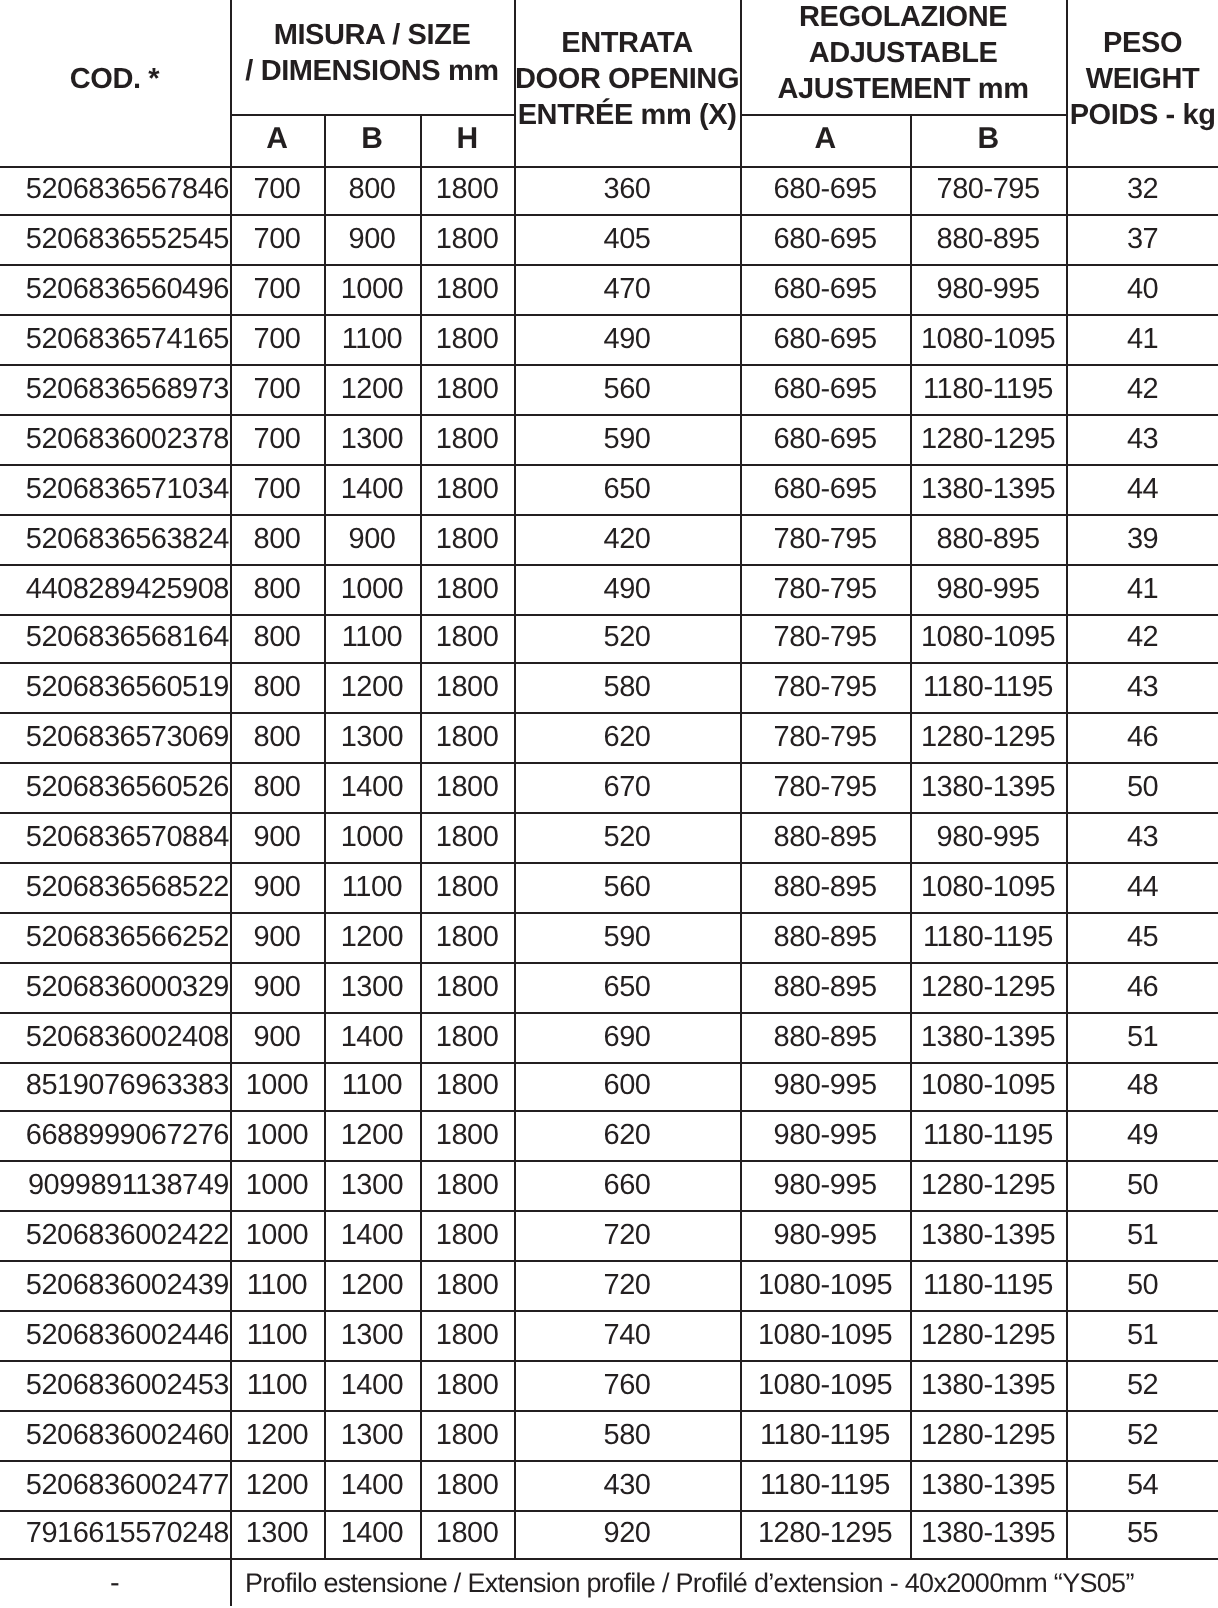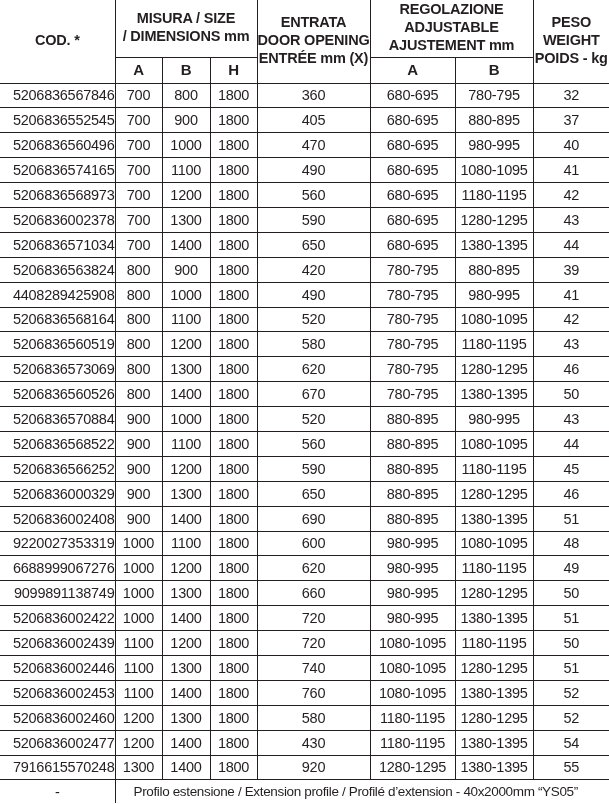--- a/index.html
+++ b/index.html
@@ -42,21 +42,21 @@
     white-space: nowrap;
   }
   tbody td.cod {
     text-align: right;
     padding-left: 4px;
   }
   tr.footer { height: 23px; }
   tr.footer td { font-size: 14.5px; }
   tr.footer td.note {
     text-align: left;
-    padding-left: 18px;
+    padding-left: 7px;
     font-size: 13.5px;
     letter-spacing: -0.35px;
     white-space: nowrap;
   }
 </style>
 </head>
 <body>
 
 <table class="spec">
   <colgroup>
@@ -268,21 +268,21 @@
         <td class="cod">5206836002408</td>
         <td>900</td>
         <td>1400</td>
         <td>1800</td>
         <td>690</td>
         <td>880-895</td>
         <td>1380-1395</td>
         <td>51</td>
       </tr>
       <tr>
-        <td class="cod">9220027353319</td>
+        <td class="cod">8519076963383</td>
         <td>1000</td>
         <td>1100</td>
         <td>1800</td>
         <td>600</td>
         <td>980-995</td>
         <td>1080-1095</td>
         <td>48</td>
       </tr>
       <tr>
         <td class="cod">6688999067276</td>

